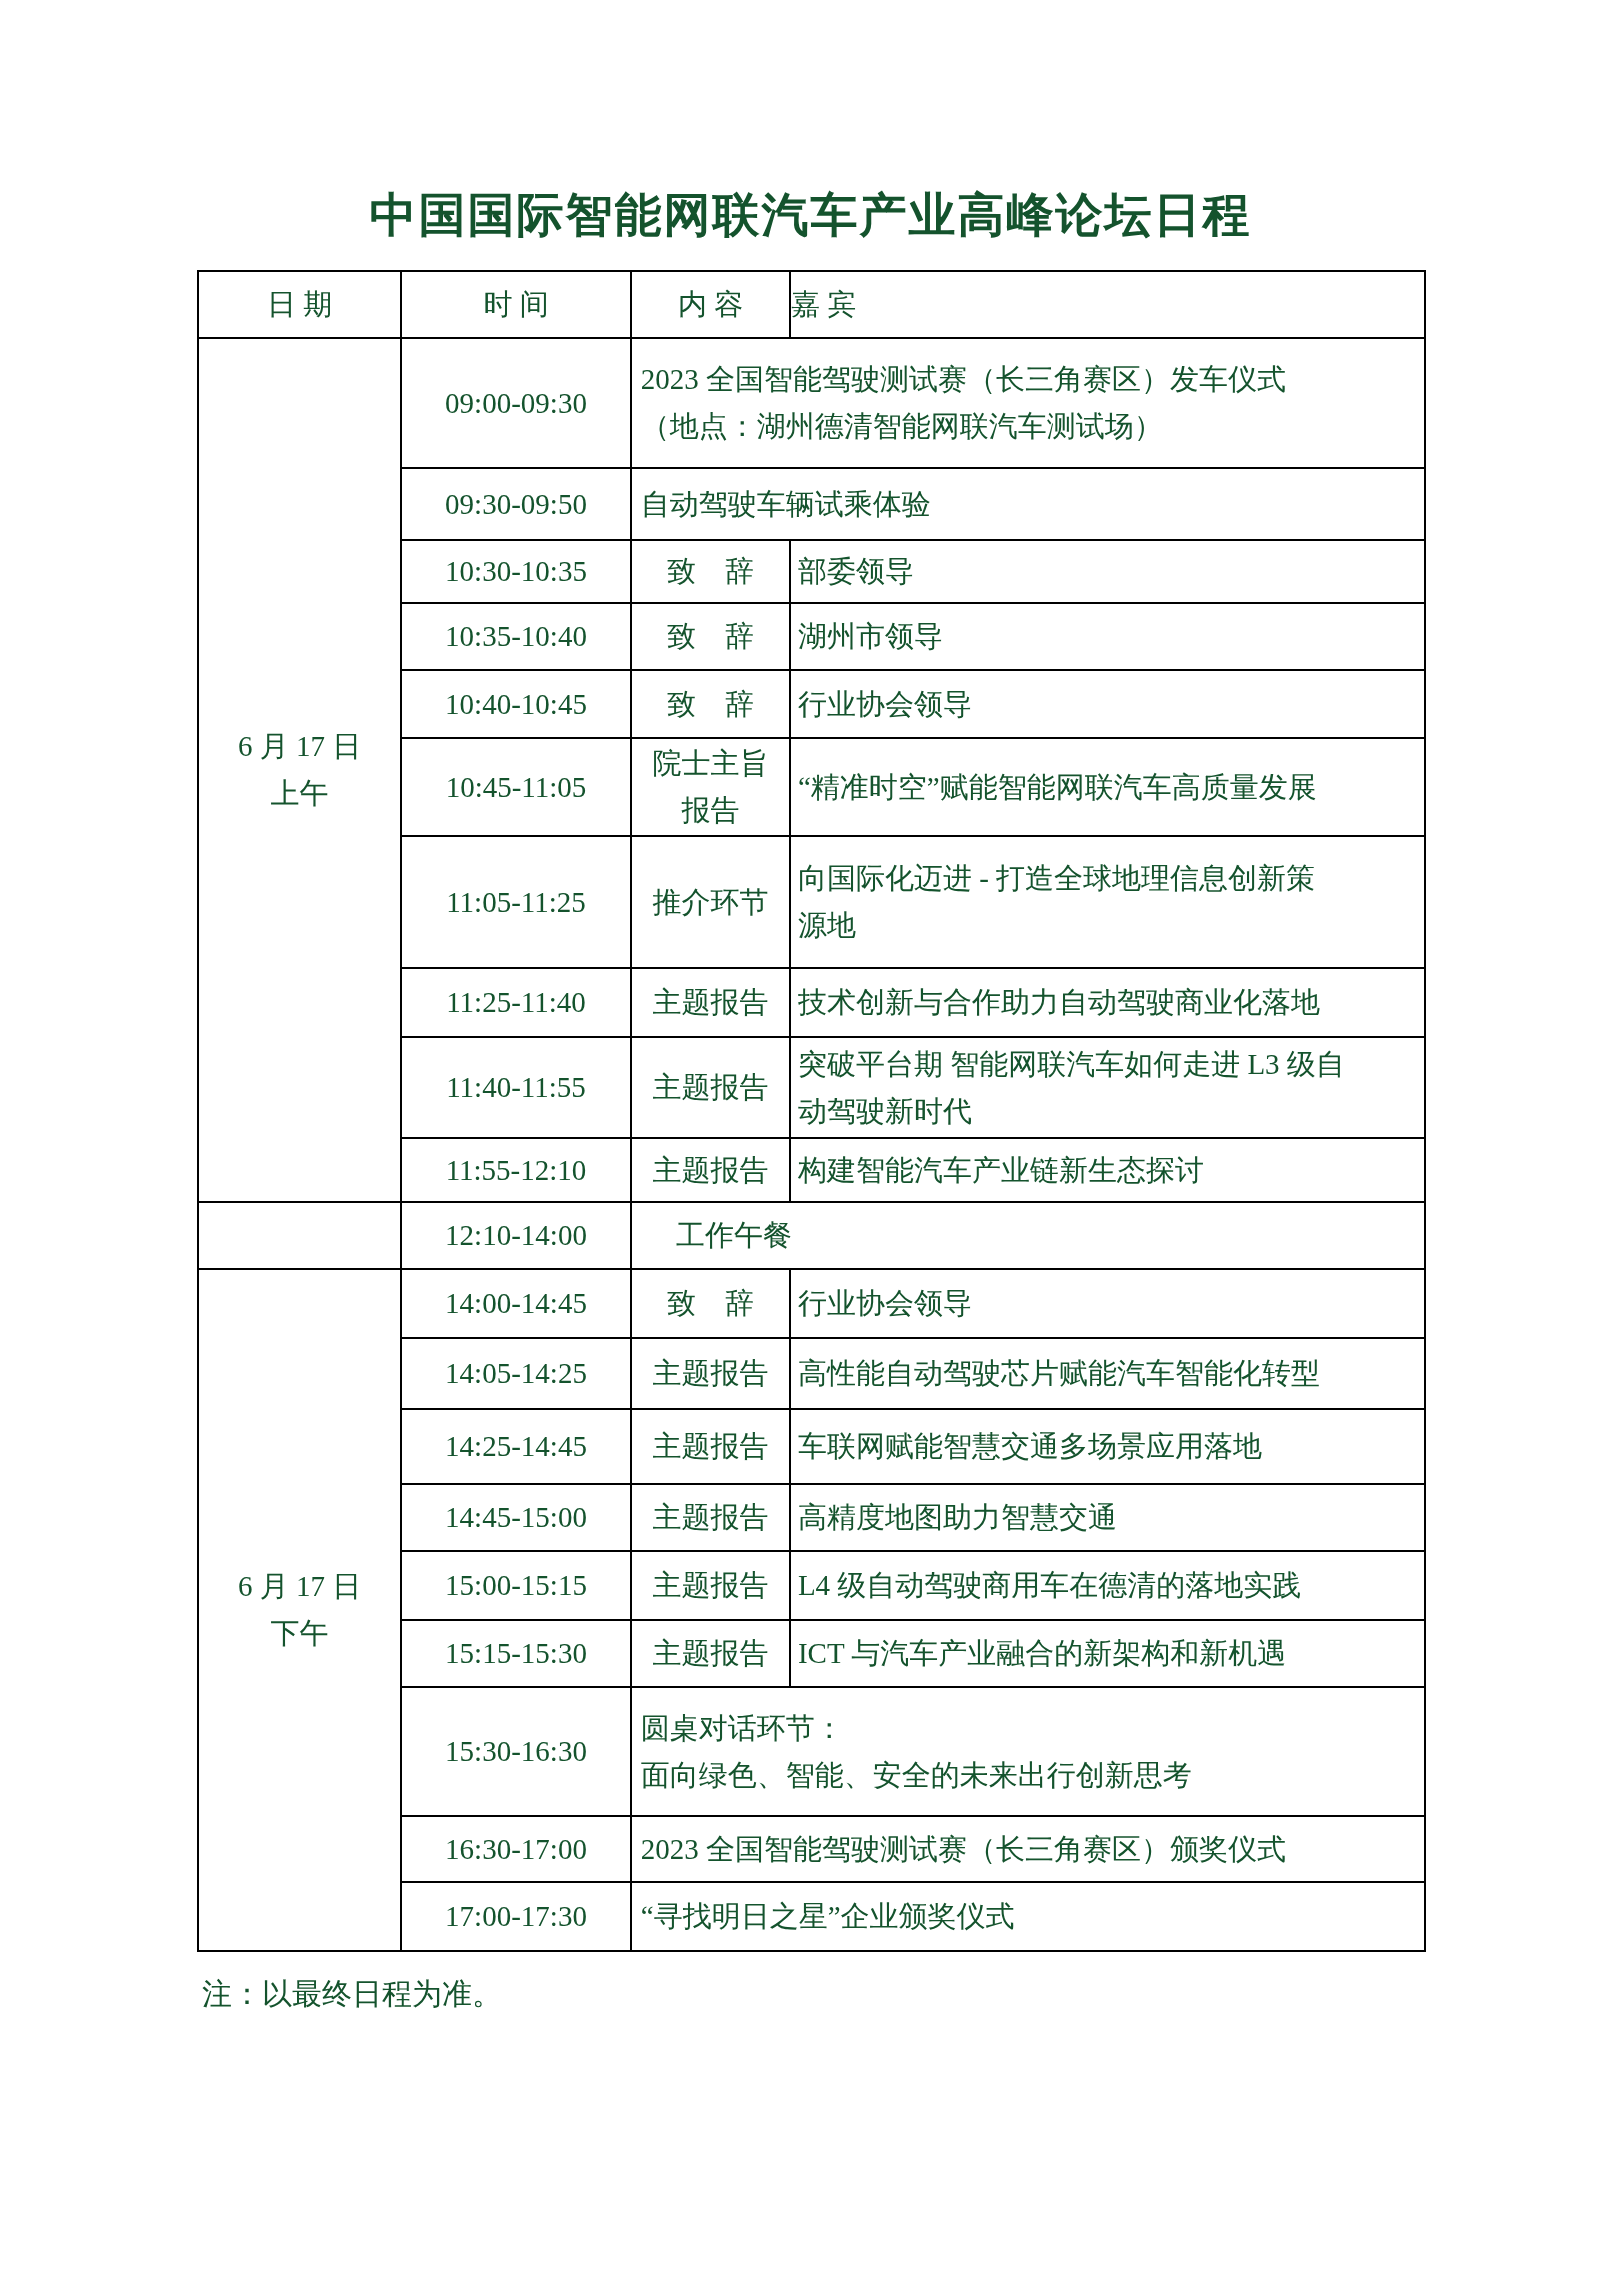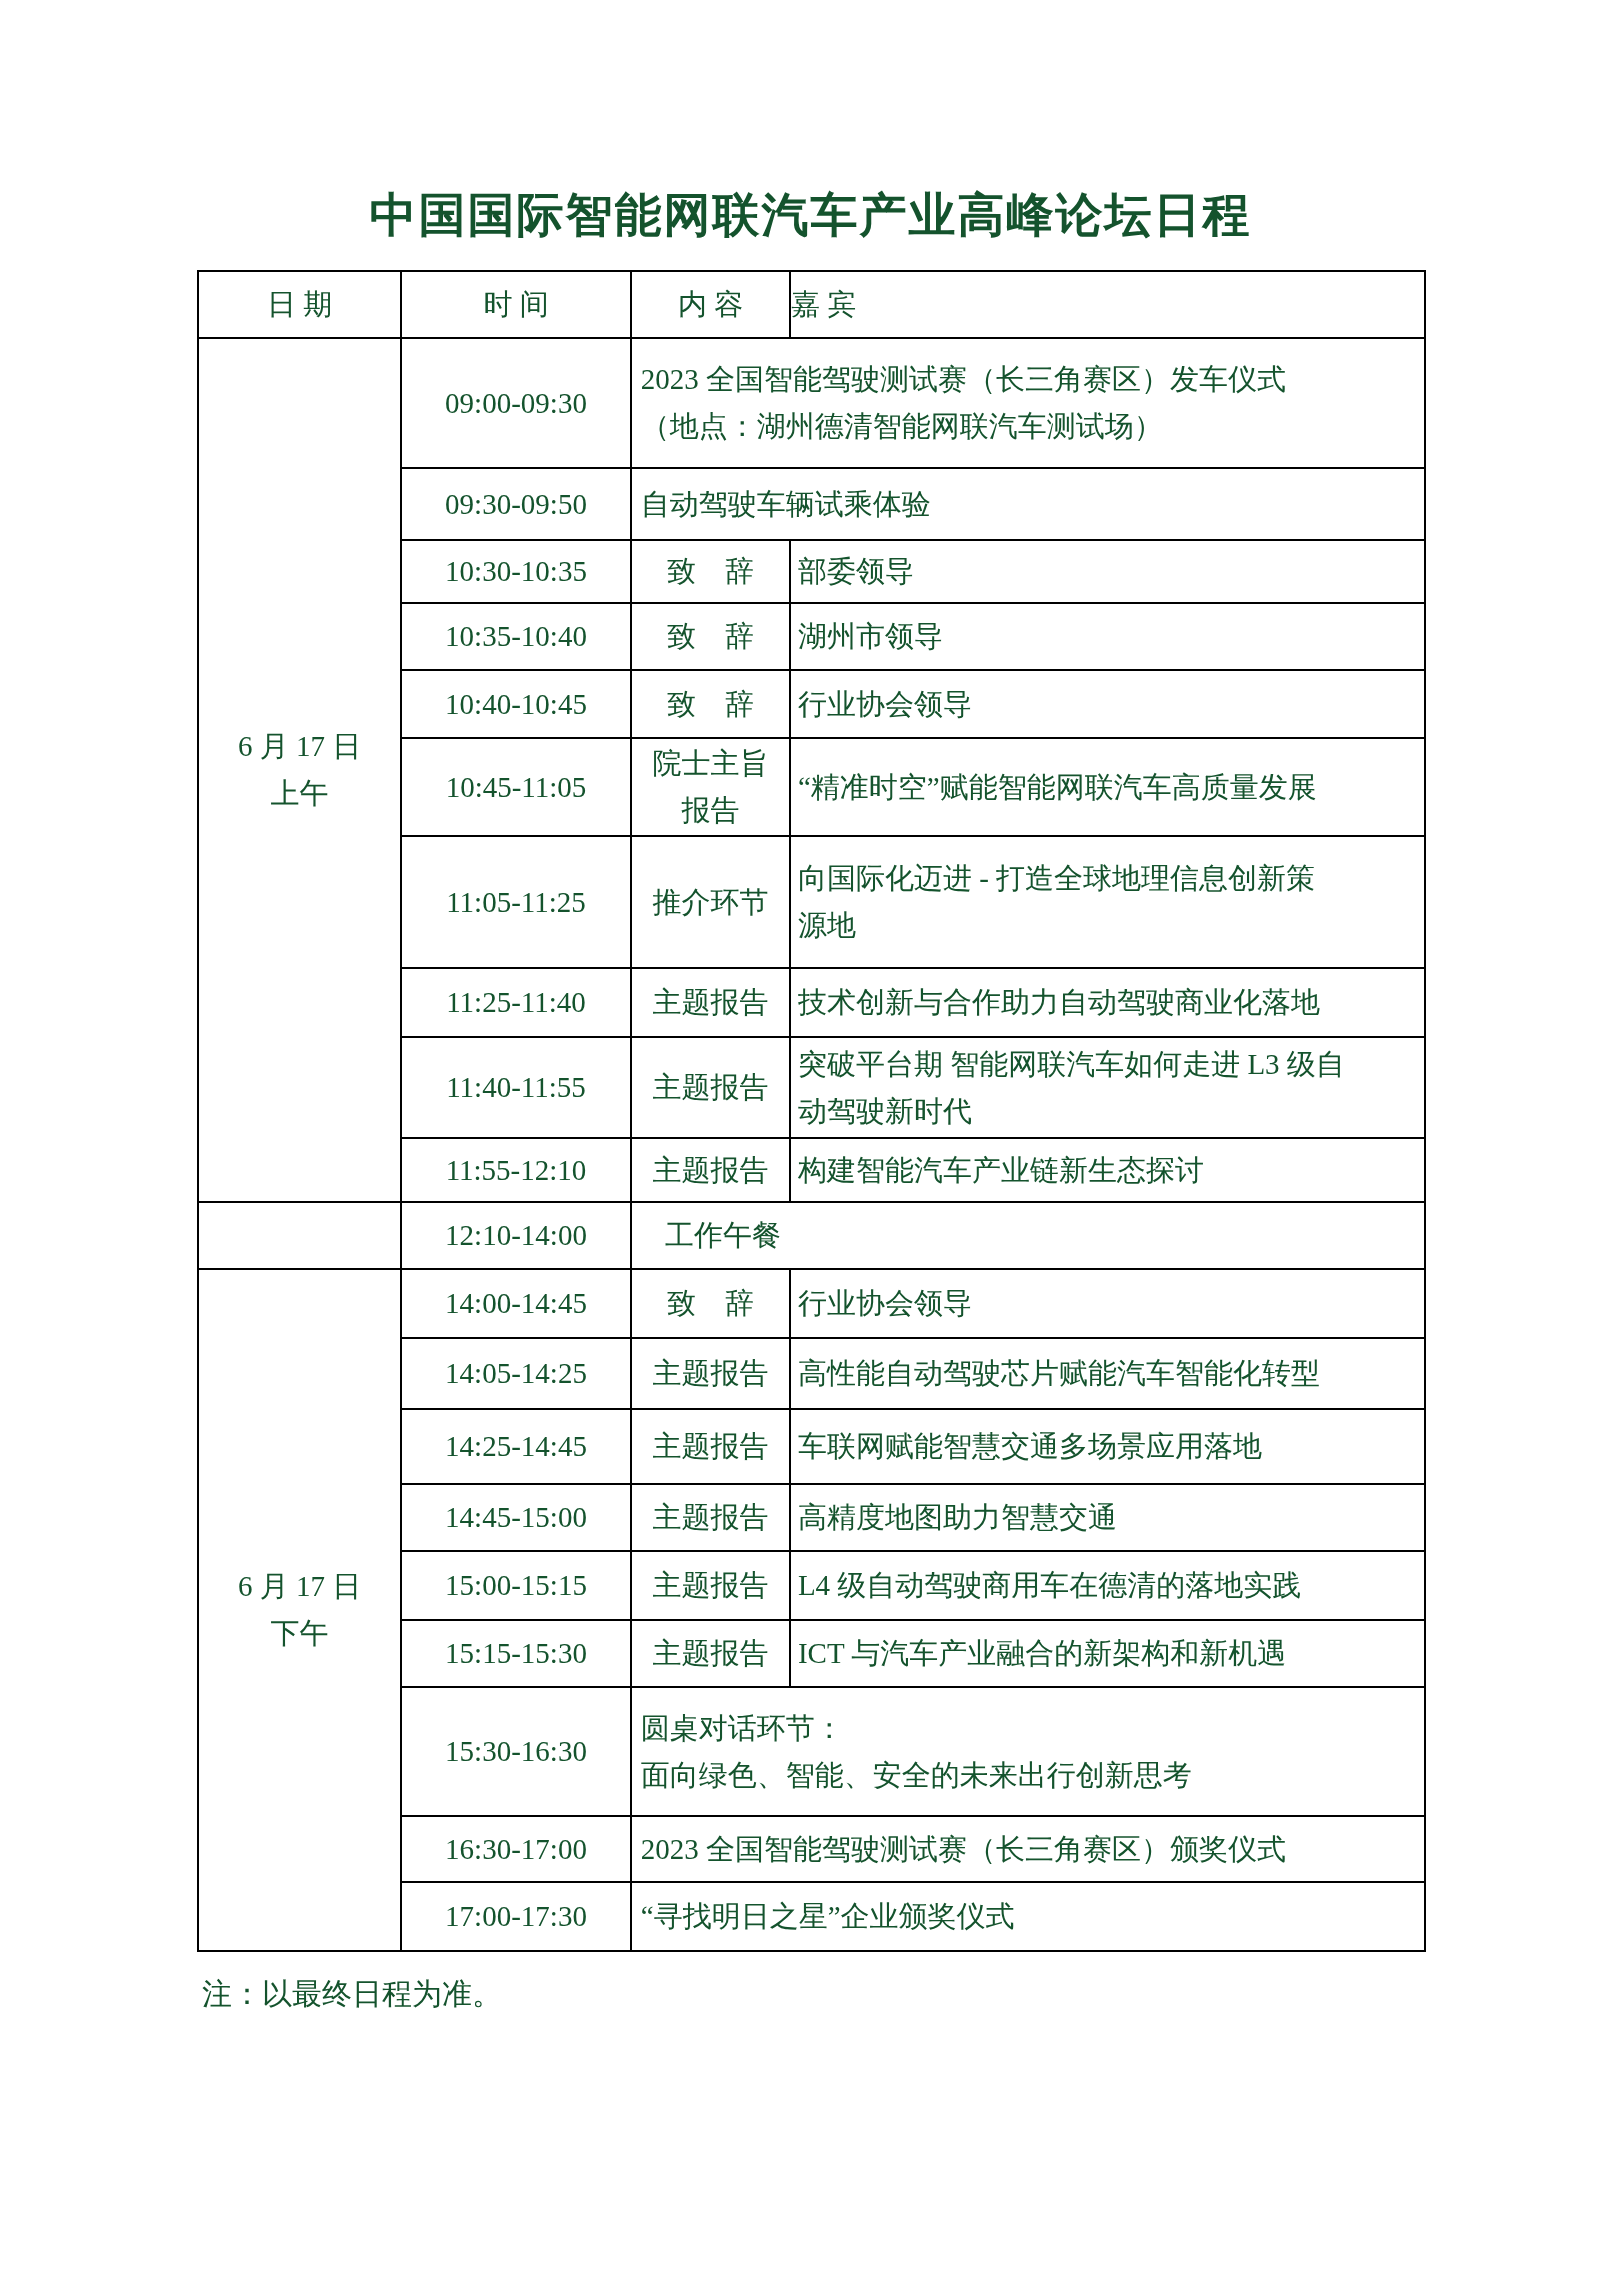--- a/index.html
+++ b/index.html
@@ -38,21 +38,21 @@
     white-space:pre-line;
     overflow:hidden;
   }
   .c-date,.c-time,.c-content{text-align:center;}
   .c-guest{text-align:left;padding-left:51px;}
   td.date{text-align:center;margin-top:16px;}
   td.time{text-align:center;}
   td.content{text-align:center;}
   td.guest{text-align:left;padding-left:6.9px;padding-right:1px;}
   td.body{text-align:left;padding-left:8.8px;padding-right:4.9px;}
-  td.lunch{padding-left:33px;border-radius:20px;}
+  td.lunch{padding-left:44px;border-radius:20px;}
   .lh65{line-height:64px;}
   .lh45{line-height:44px;}
   .note{
     position:absolute;
     left:202px;top:1972px;
     font-size:30px;
     line-height:43px;
   }
 </style>
 </head>

